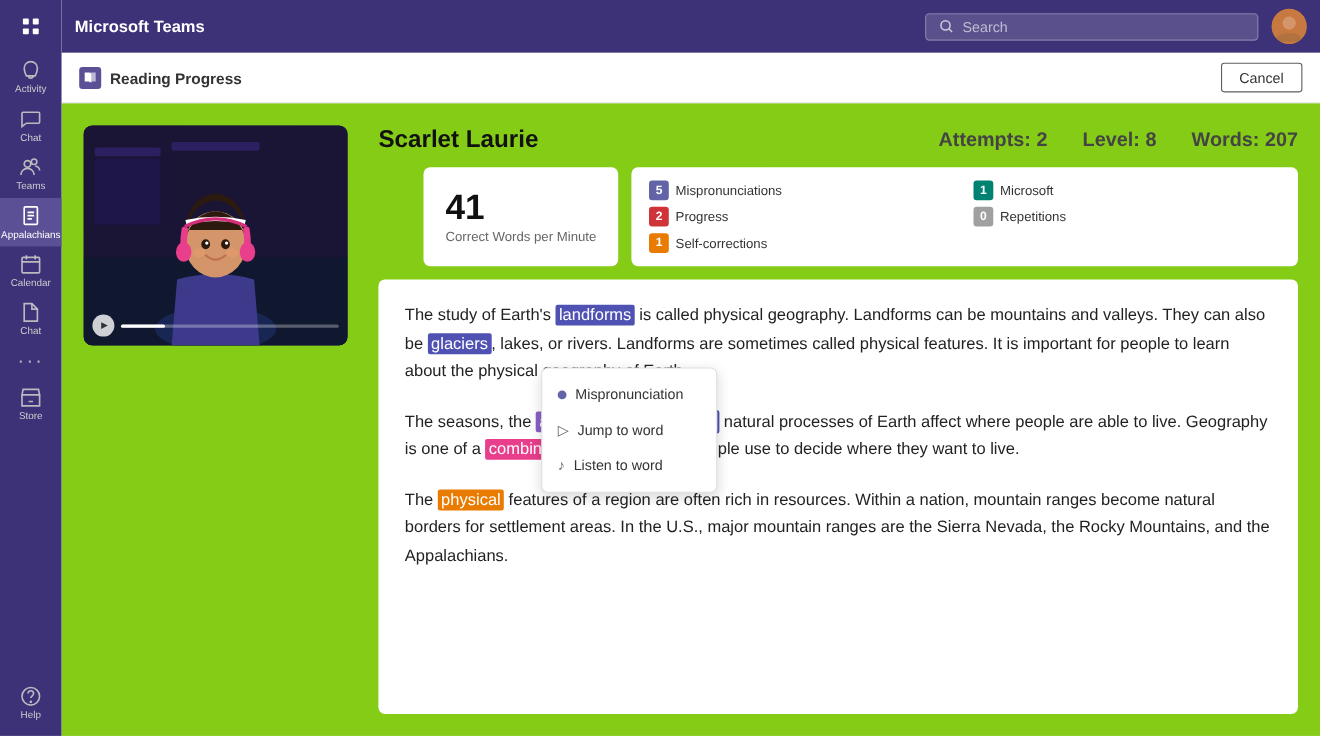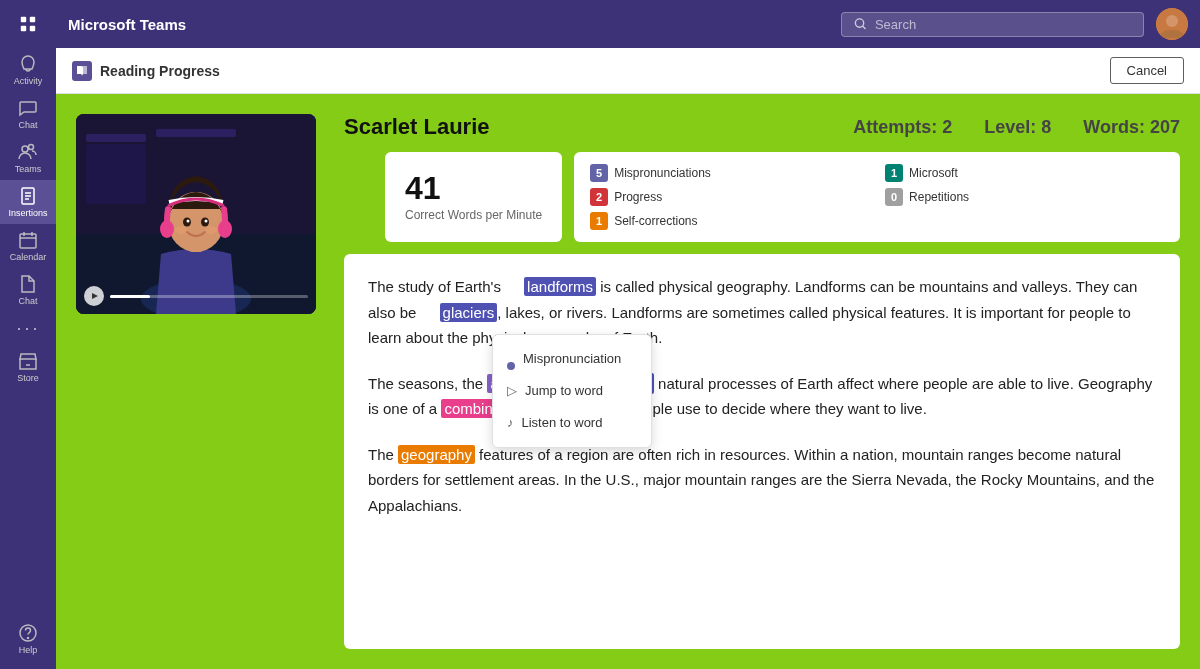--- a/index.html
+++ b/index.html
@@ -262,21 +262,20 @@
       font-size: 15px;
       line-height: 1.7;
       color: #222;
     }
     .text-paragraph { margin-bottom: 20px; }
     .highlight-blue {
       background: #4f52b2;
       color: white;
       padding: 1px 3px;
       border-radius: 2px;
-      margin-left: 19px;
     }
     .highlight-blue-outline {
       background: transparent;
       border: 2px solid #4f52b2;
       color: #333;
       padding: 0 2px;
       border-radius: 2px;
     }
     .highlight-purple {
       background: #8661c5;
@@ -305,21 +304,21 @@
       background: white;
       border: 1px solid #e0e0e0;
       border-radius: 6px;
       padding: 8px 0;
       box-shadow: 0 4px 12px rgba(0,0,0,0.15);
       z-index: 10;
       min-width: 160px;
     }
     .tooltip-item {
       display: flex;
-      align-items: flex-end;
+      align-items: center;
       gap: 8px;
       padding: 5px 14px;
       font-size: 13px;
       color: #333;
       cursor: pointer;
     }
     .tooltip-dot {
       width: 8px; height: 8px;
       border-radius: 50%;
       background: #6264a7;
@@ -367,21 +366,21 @@
       <path d="M14 9a4 4 0 014 4"></path>
     </svg>
     <span class="sidebar-item-label">Teams</span>
   </div>
 
   <div class="sidebar-item active">
     <svg viewBox="0 0 20 20" fill="none" stroke="white" stroke-width="1.5" width="20" height="20">
       <rect x="4" y="2" width="12" height="16" rx="1"></rect>
       <path d="M7 7h6M7 10h6M7 13h4"></path>
     </svg>
-    <span class="sidebar-item-label">Insertions</span>
+    <span class="sidebar-item-label">Appalachians</span>
   </div>
 
   <div class="sidebar-item">
     <svg viewBox="0 0 20 20" fill="none" stroke="rgba(200,200,200,0.9)" stroke-width="1.5" width="20" height="20">
       <rect x="2" y="4" width="16" height="14" rx="1"></rect>
       <path d="M2 8h16M6 2v4M14 2v4"></path>
     </svg>
     <span class="sidebar-item-label">Calendar</span>
   </div>
 
@@ -573,19 +572,19 @@
 
         <p class="text-paragraph">
           The study of Earth's <span class="highlight-blue">landforms</span> is called physical geography. Landforms can be mountains and valleys. They can also be <span class="highlight-blue">glaciers</span>, lakes, or rivers. Landforms are sometimes called physical features. It is important for people to learn about the physical geography of Earth.
         </p>
 
         <p class="text-paragraph">
           The seasons, the <span class="highlight-purple">atmosphere</span> and all <span class="highlight-blue-outline">the</span> natural processes of Earth affect where people are able to live. Geography is one of a <span class="highlight-pink">combination</span> of factors that people use to decide where they want to live.
         </p>
 
         <p class="text-paragraph">
-          The <span class="highlight-orange">geography</span> features of a region are often rich in resources. Within a nation, mountain ranges become natural borders for settlement areas. In the U.S., major mountain ranges are the Sierra Nevada, the Rocky Mountains, and the Appalachians.
+          The <span class="highlight-orange">physical</span> features of a region are often rich in resources. Within a nation, mountain ranges become natural borders for settlement areas. In the U.S., major mountain ranges are the Sierra Nevada, the Rocky Mountains, and the Appalachians.
         </p>
 
       </div>
     </div>
   </div>
 </div>
 
 </body></html>

